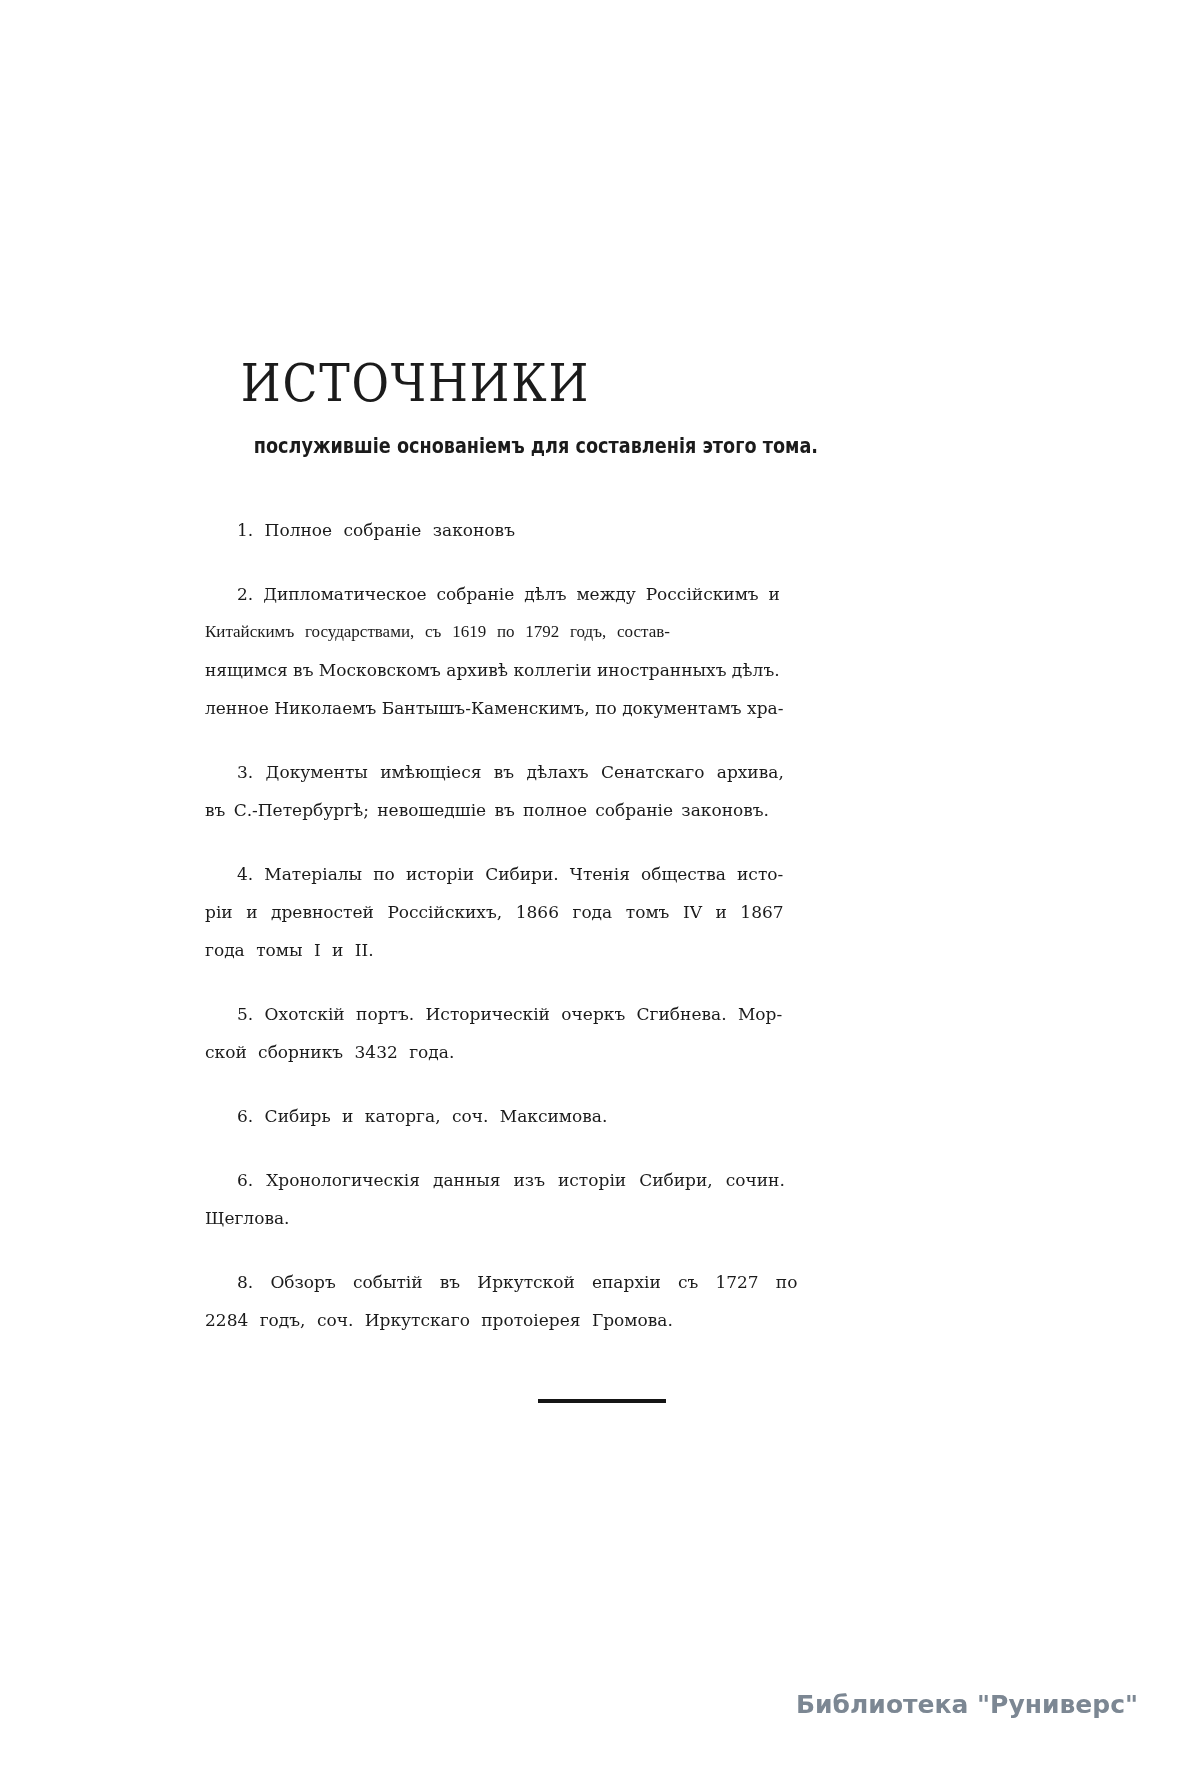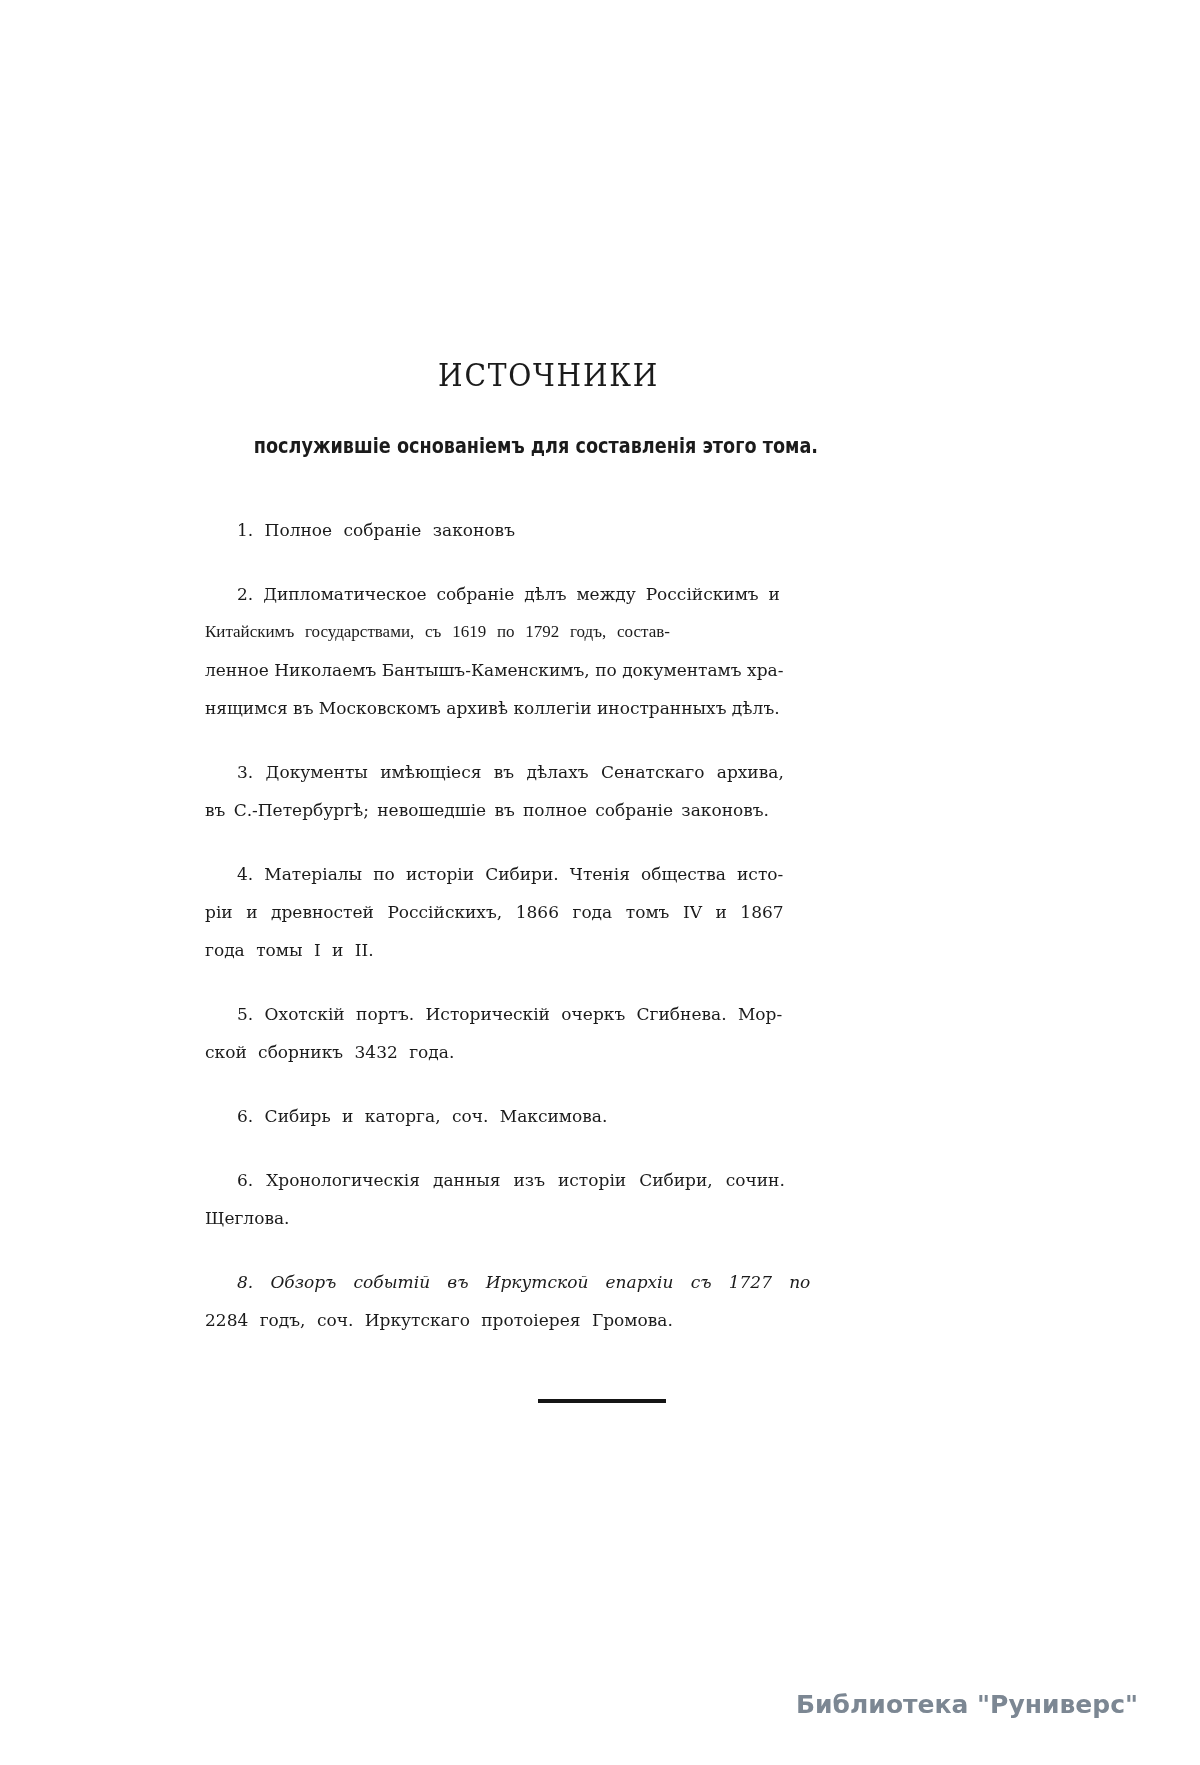--- a/index.html
+++ b/index.html
@@ -11,23 +11,22 @@
     background: #ffffff;
     font-family: "DejaVu Serif", "DejaVu Sans", serif;
     color: #1b1b1b;
     overflow: hidden;
   }
   .title {
     position: absolute;
     top: 350px;
     left: 205px;
     width: 680px;
-    margin: 4px;
-    text-align: center;
-    font-size: 32px;
+    margin: 12px;
+    font-size: 52px;
     font-weight: normal;
     line-height: 42px;
     letter-spacing: 2px;
     white-space: nowrap;
   }
   .title .squeeze { display: inline-block; transform: scaleX(0.88); transform-origin: center; }
   .subtitle {
     position: absolute;
     top: 430px;
     left: 196px;
@@ -84,22 +83,22 @@
 
   <div class="subtitle"><span class="squeeze">послужившіе основаніемъ для составленія этого тома.</span></div>
 
   <div class="body-block" id="body-block">
       <div class="para">
         <div class="line first"><span>1. Полное собраніе законовъ</span></div>
       </div>
       <div class="para">
         <div class="line first j" style="word-spacing: 4.50521px;"><span>2. Дипломатическое собраніе дѣлъ между Россійскимъ и</span></div>
         <div class="line j" style="word-spacing: 6.51116px; font-family: Liberation Serif, serif;"><span>Китайскимъ государствами, съ 1619 по 1792 годъ, состав-</span></div>
+        <div class="line j" style="word-spacing: 0px;"><span>нящимся въ Московскомъ архивѣ коллегіи иностранныхъ дѣлъ.</span></div>
         <div class="line j" style="word-spacing: 0px;"><span>ленное Николаемъ Бантышъ-Каменскимъ, по документамъ хра-</span></div>
-        <div class="line j" style="word-spacing: 0px;"><span>нящимся въ Московскомъ архивѣ коллегіи иностранныхъ дѣлъ.</span></div>
       </div>
       <div class="para">
         <div class="line first j" style="word-spacing: 6.98698px;"><span>3. Документы имѣющіеся въ дѣлахъ Сенатскаго архива,</span></div>
         <div class="line j" style="word-spacing: 2.85156px;"><span>въ С.-Петербургѣ; невошедшіе въ полное собраніе законовъ.</span></div>
       </div>
       <div class="para">
         <div class="line first j" style="word-spacing: 5.70089px;"><span>4. Матеріалы по исторіи Сибири. Чтенія общества исто-</span></div>
         <div class="line j" style="word-spacing: 8.11806px;"><span>ріи и древностей Россійскихъ, 1866 года томъ IV и 1867</span></div>
         <div class="line"><span>года томы I и II.</span></div>
       </div>
@@ -108,21 +107,21 @@
         <div class="line"><span>ской сборникъ 3432 года.</span></div>
       </div>
       <div class="para">
         <div class="line first"><span>6. Сибирь и каторга, соч. Максимова.</span></div>
       </div>
       <div class="para">
         <div class="line first j" style="word-spacing: 7.64323px;"><span>6. Хронологическія данныя изъ исторіи Сибири, сочин.</span></div>
         <div class="line"><span>Щеглова.</span></div>
       </div>
       <div class="para">
-        <div class="line first j" style="word-spacing: 11.7656px; font-style: italic;"><span>8. Обзоръ событій въ Иркутской епархіи съ 1727 по</span></div>
+        <div class="line first j" style="word-spacing: 11.7656px;"><span>8. Обзоръ событій въ Иркутской епархіи съ 1727 по</span></div>
         <div class="line"><span>2284 годъ, соч. Иркутскаго протоіерея Громова.</span></div>
       </div>
     </div>
 
   <div class="rule"></div>
 
   <div class="watermark" style="color: rgb(124, 135, 147);">Библиотека "Руниверс"</div>
 
 </div>
 

